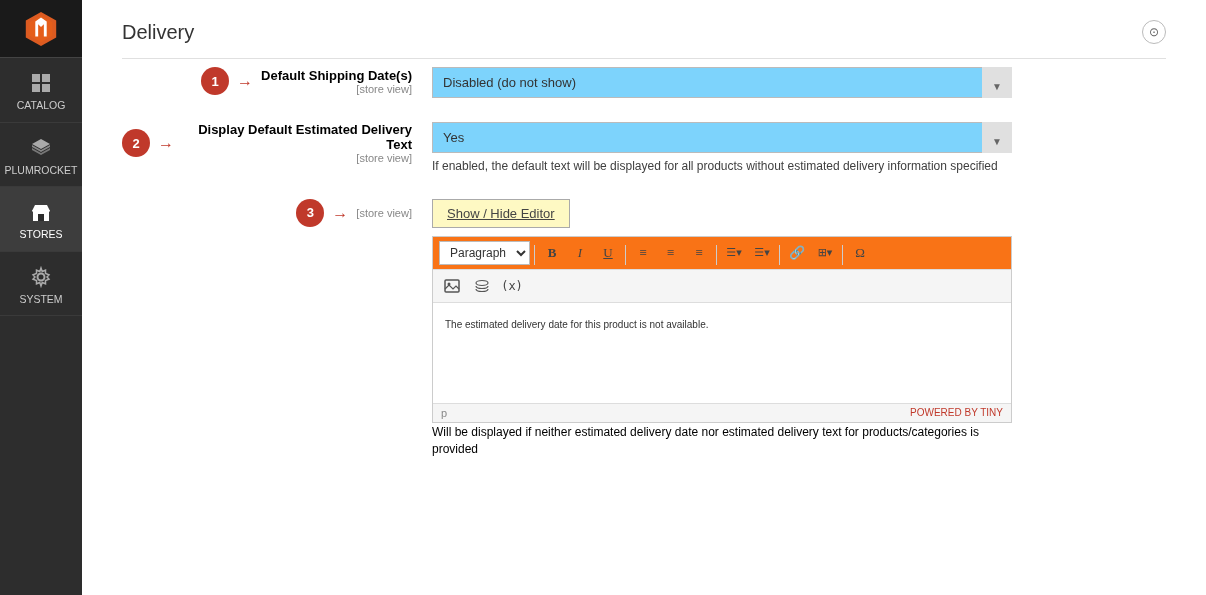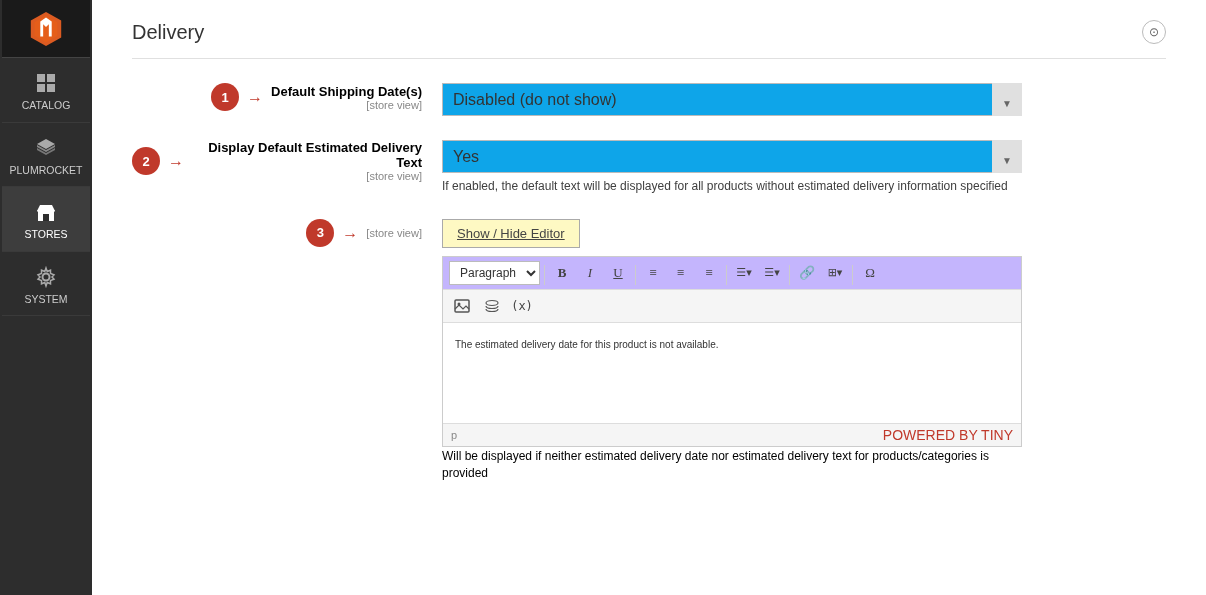--- a/index.html
+++ b/index.html
@@ -1,20 +1,20 @@
 <!DOCTYPE html>
 <html><head>
   <meta charset="utf-8">
   <style>
     * { box-sizing: border-box; margin: 0; padding: 0; }
     body { font-family: 'Segoe UI', Arial, sans-serif; font-size: 13px; background: #f5f5f5; display: flex; height: 595px; overflow: hidden; }
 
     
     .sidebar {
-      width: 92px;
+      width: 82px;
       background: #2d2d2d;
       display: flex;
       flex-direction: column;
       align-items: center;
       padding-top: 0;
       flex-shrink: 0;
       height: 595px;
     }
     .sidebar-logo {
       width: 88px;
@@ -58,21 +58,21 @@
       padding: 20px 40px 30px 40px;
       position: relative;
     }
 
     .section-header {
       display: flex;
       justify-content: space-between;
       align-items: center;
       border-bottom: 1px solid #e0e0e0;
       padding-bottom: 14px;
-      margin-bottom: 24px;
+      margin-bottom: 8px;
     }
     .section-title {
       font-size: 20px;
       font-weight: 400;
       color: #333;
     }
     .collapse-btn {
       width: 24px;
       height: 24px;
       border: 1px solid #bbb;
@@ -138,22 +138,22 @@
     }
     .select-wrapper {
       position: relative;
       display: inline-block;
       width: 580px;
     }
     .select-wrapper select {
       width: 100%;
       padding: 7px 30px 7px 10px;
       border: 1px solid #bbb;
-      background: #0ea5e9;
-      font-size: 16px;
+      background: #7dd3fc;
+      font-size: 13px;
       color: #333;
       appearance: none;
       cursor: pointer;
       outline: none;
     }
     .select-wrapper::after {
       content: '▼';
       position: absolute;
       right: 0;
       top: 0;
@@ -189,21 +189,21 @@
       cursor: pointer;
       margin-bottom: 8px;
       text-decoration: underline;
     }
 
     .editor-container {
       border: 1px solid #ccc;
       width: 580px;
     }
     .editor-toolbar {
-      background: #c4b5fd;
+      background: #f97316;
       border-bottom: 1px solid #ddd;
       padding: 4px 6px;
       display: flex;
       align-items: flex-end;
       flex-wrap: wrap;
       gap: 2px;
     }
     .editor-toolbar-row2 {
       background: #f5f5f5;
       border-bottom: 1px solid #ddd;
@@ -257,21 +257,21 @@
       display: flex;
       justify-content: space-between;
       align-items: center;
       font-size: 11px;
       color: #888;
     }
     .powered-by {
       color: #aaa;
       font-size: 10px;
     }
-    .powered-by span { color: #c0392b; font-size: 14px; }
+    .powered-by span { color: #c0392b; font-size: 10px; }
 
     .footer-hint {
       font-size: 12px;
       color: #000000;
       margin-top: 1px;
       max-width: 580px;
       line-height: 1.4;
     }
 
     

